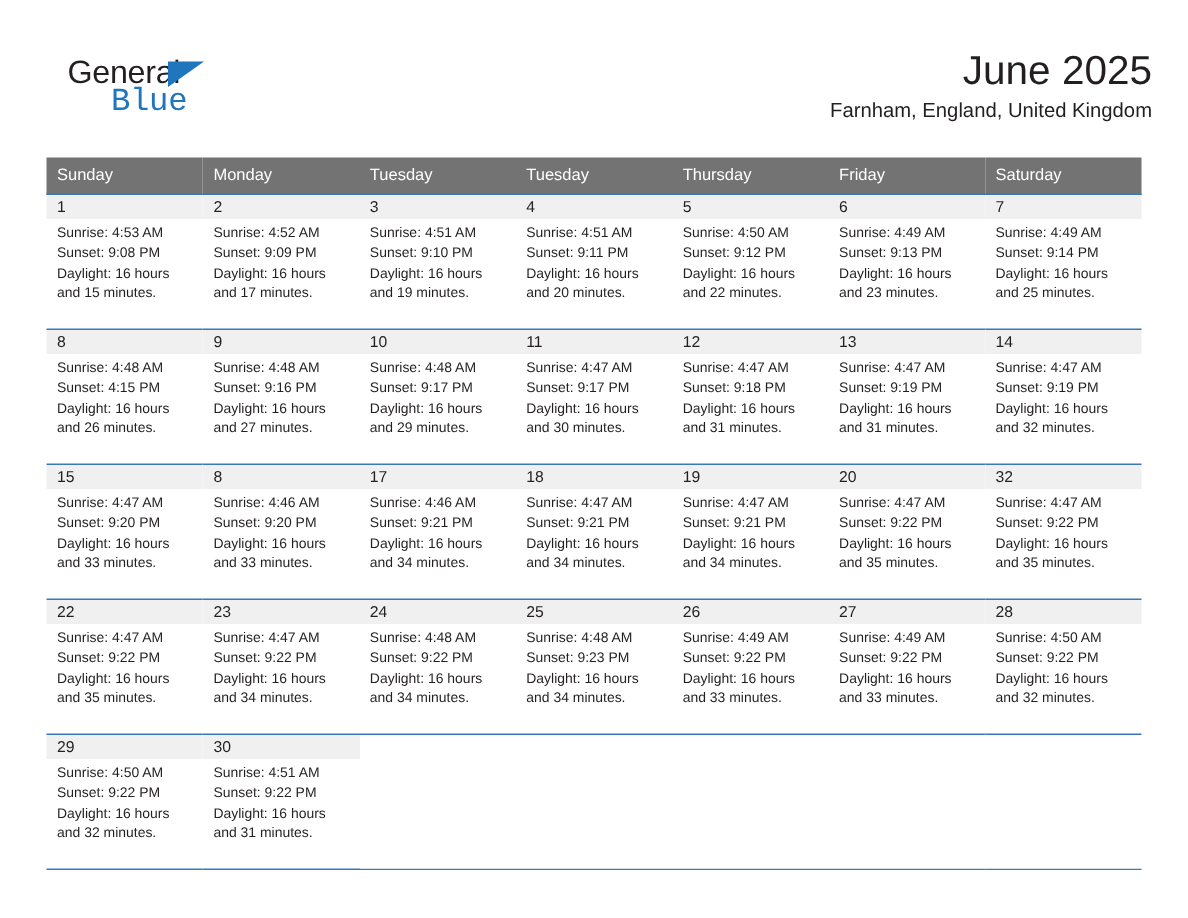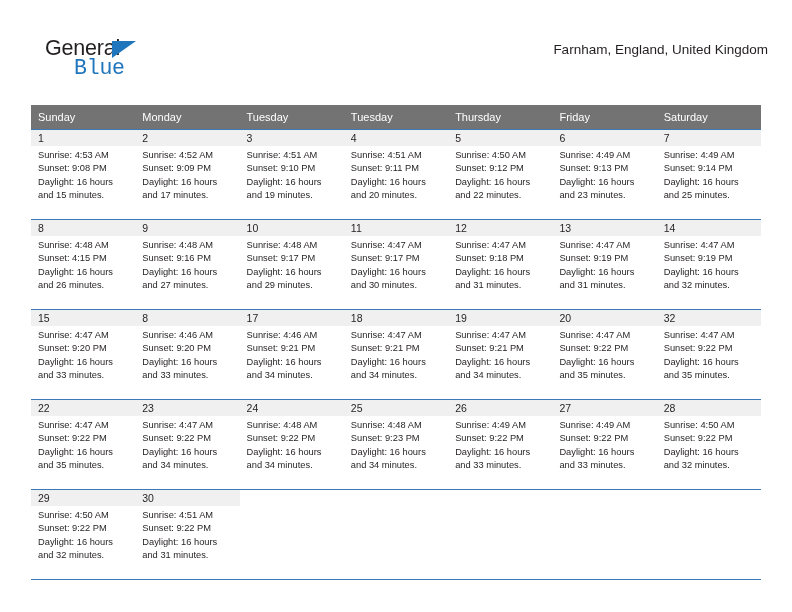--- a/index.html
+++ b/index.html
@@ -73,21 +73,21 @@
   .cal-title {
     font-size: 27px;
     color: #231f20;
     line-height: 34px;
     white-space: nowrap;
   }
   .cal-subtitle {
     font-size: 13.5px;
     color: #231f20;
     line-height: 20px;
-    margin-top: 10px;
+    margin-top: 0;
     white-space: nowrap;
   }
 
   
   .calendar {
     position: absolute;
     left: 31px;
     top: 105px;
     width: 730px;
     border-collapse: collapse;
@@ -146,20 +146,21 @@
 <div class="page">
 
   <div class="header">
     <div class="logo">
       <span class="logo-general">General</span>
       <span class="logo-triangle"></span>
       <span class="logo-blue">Blue</span>
     </div>
 
     <div class="title-block">
+      <div class="cal-title">June 2025</div>
       <div class="cal-subtitle">Farnham, England, United Kingdom</div>
     </div>
   </div>
 
   <table class="calendar">
     <colgroup>
       <col>
         <col>
         <col>
         <col>

